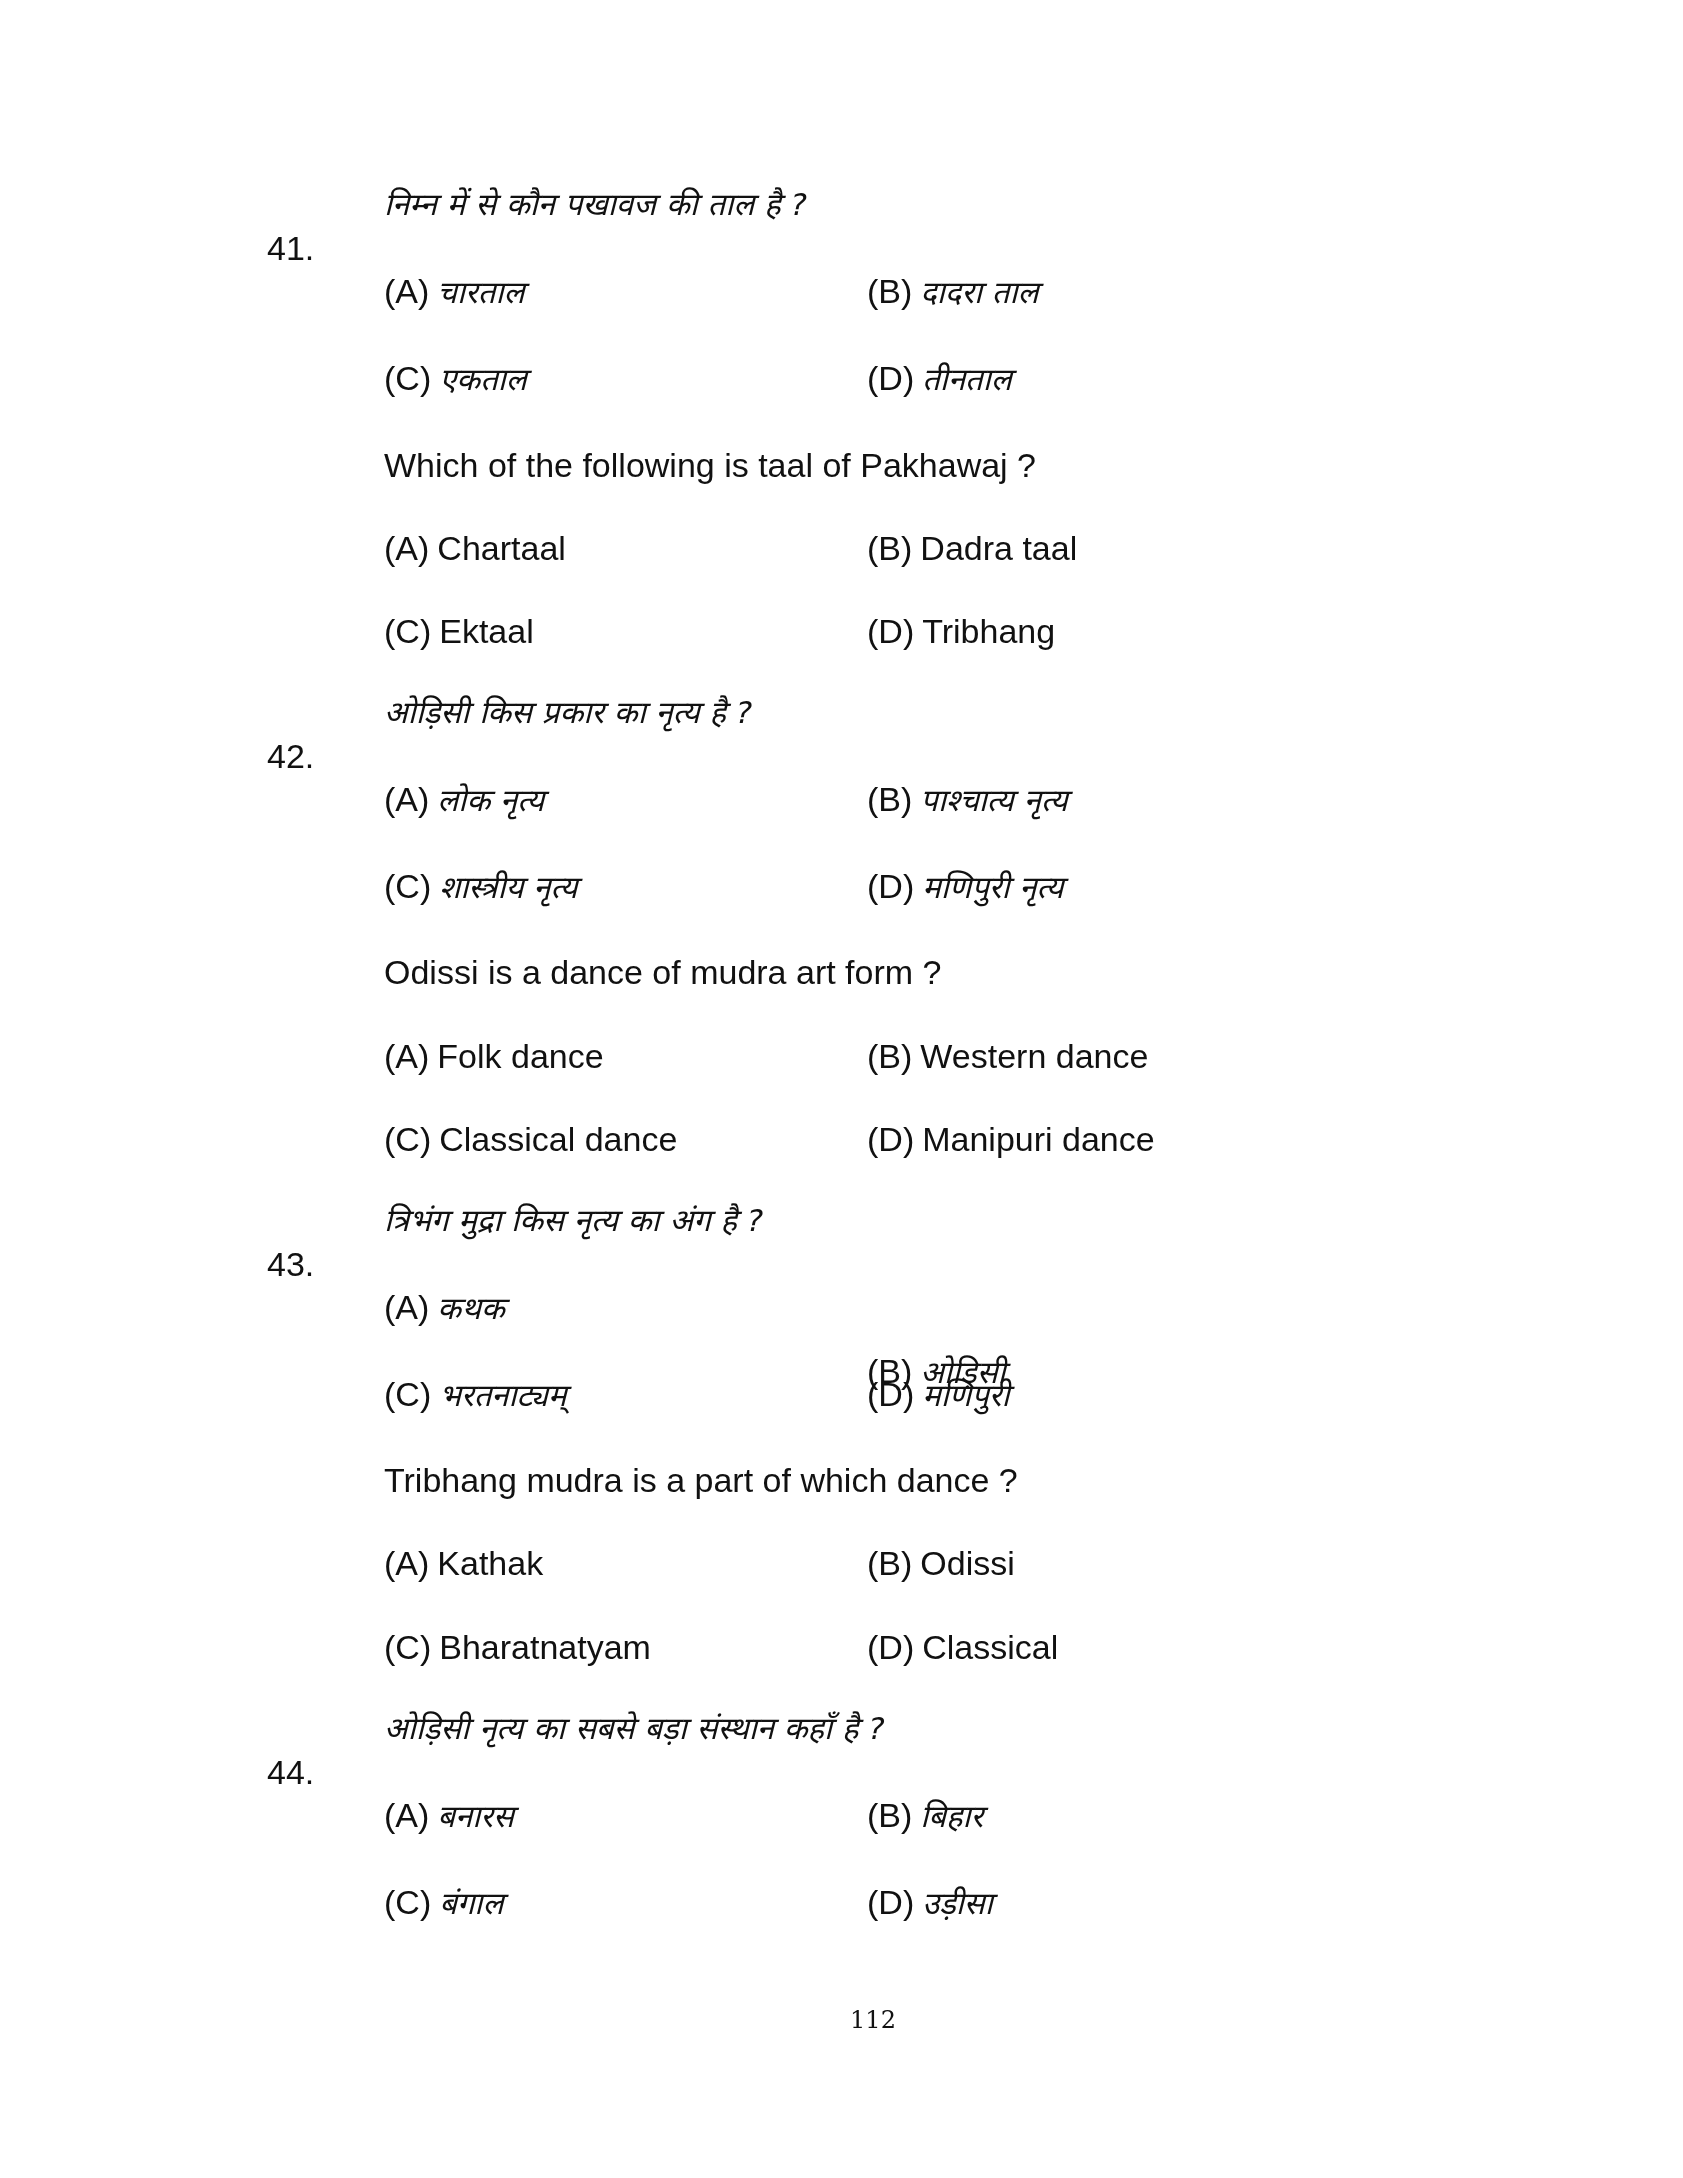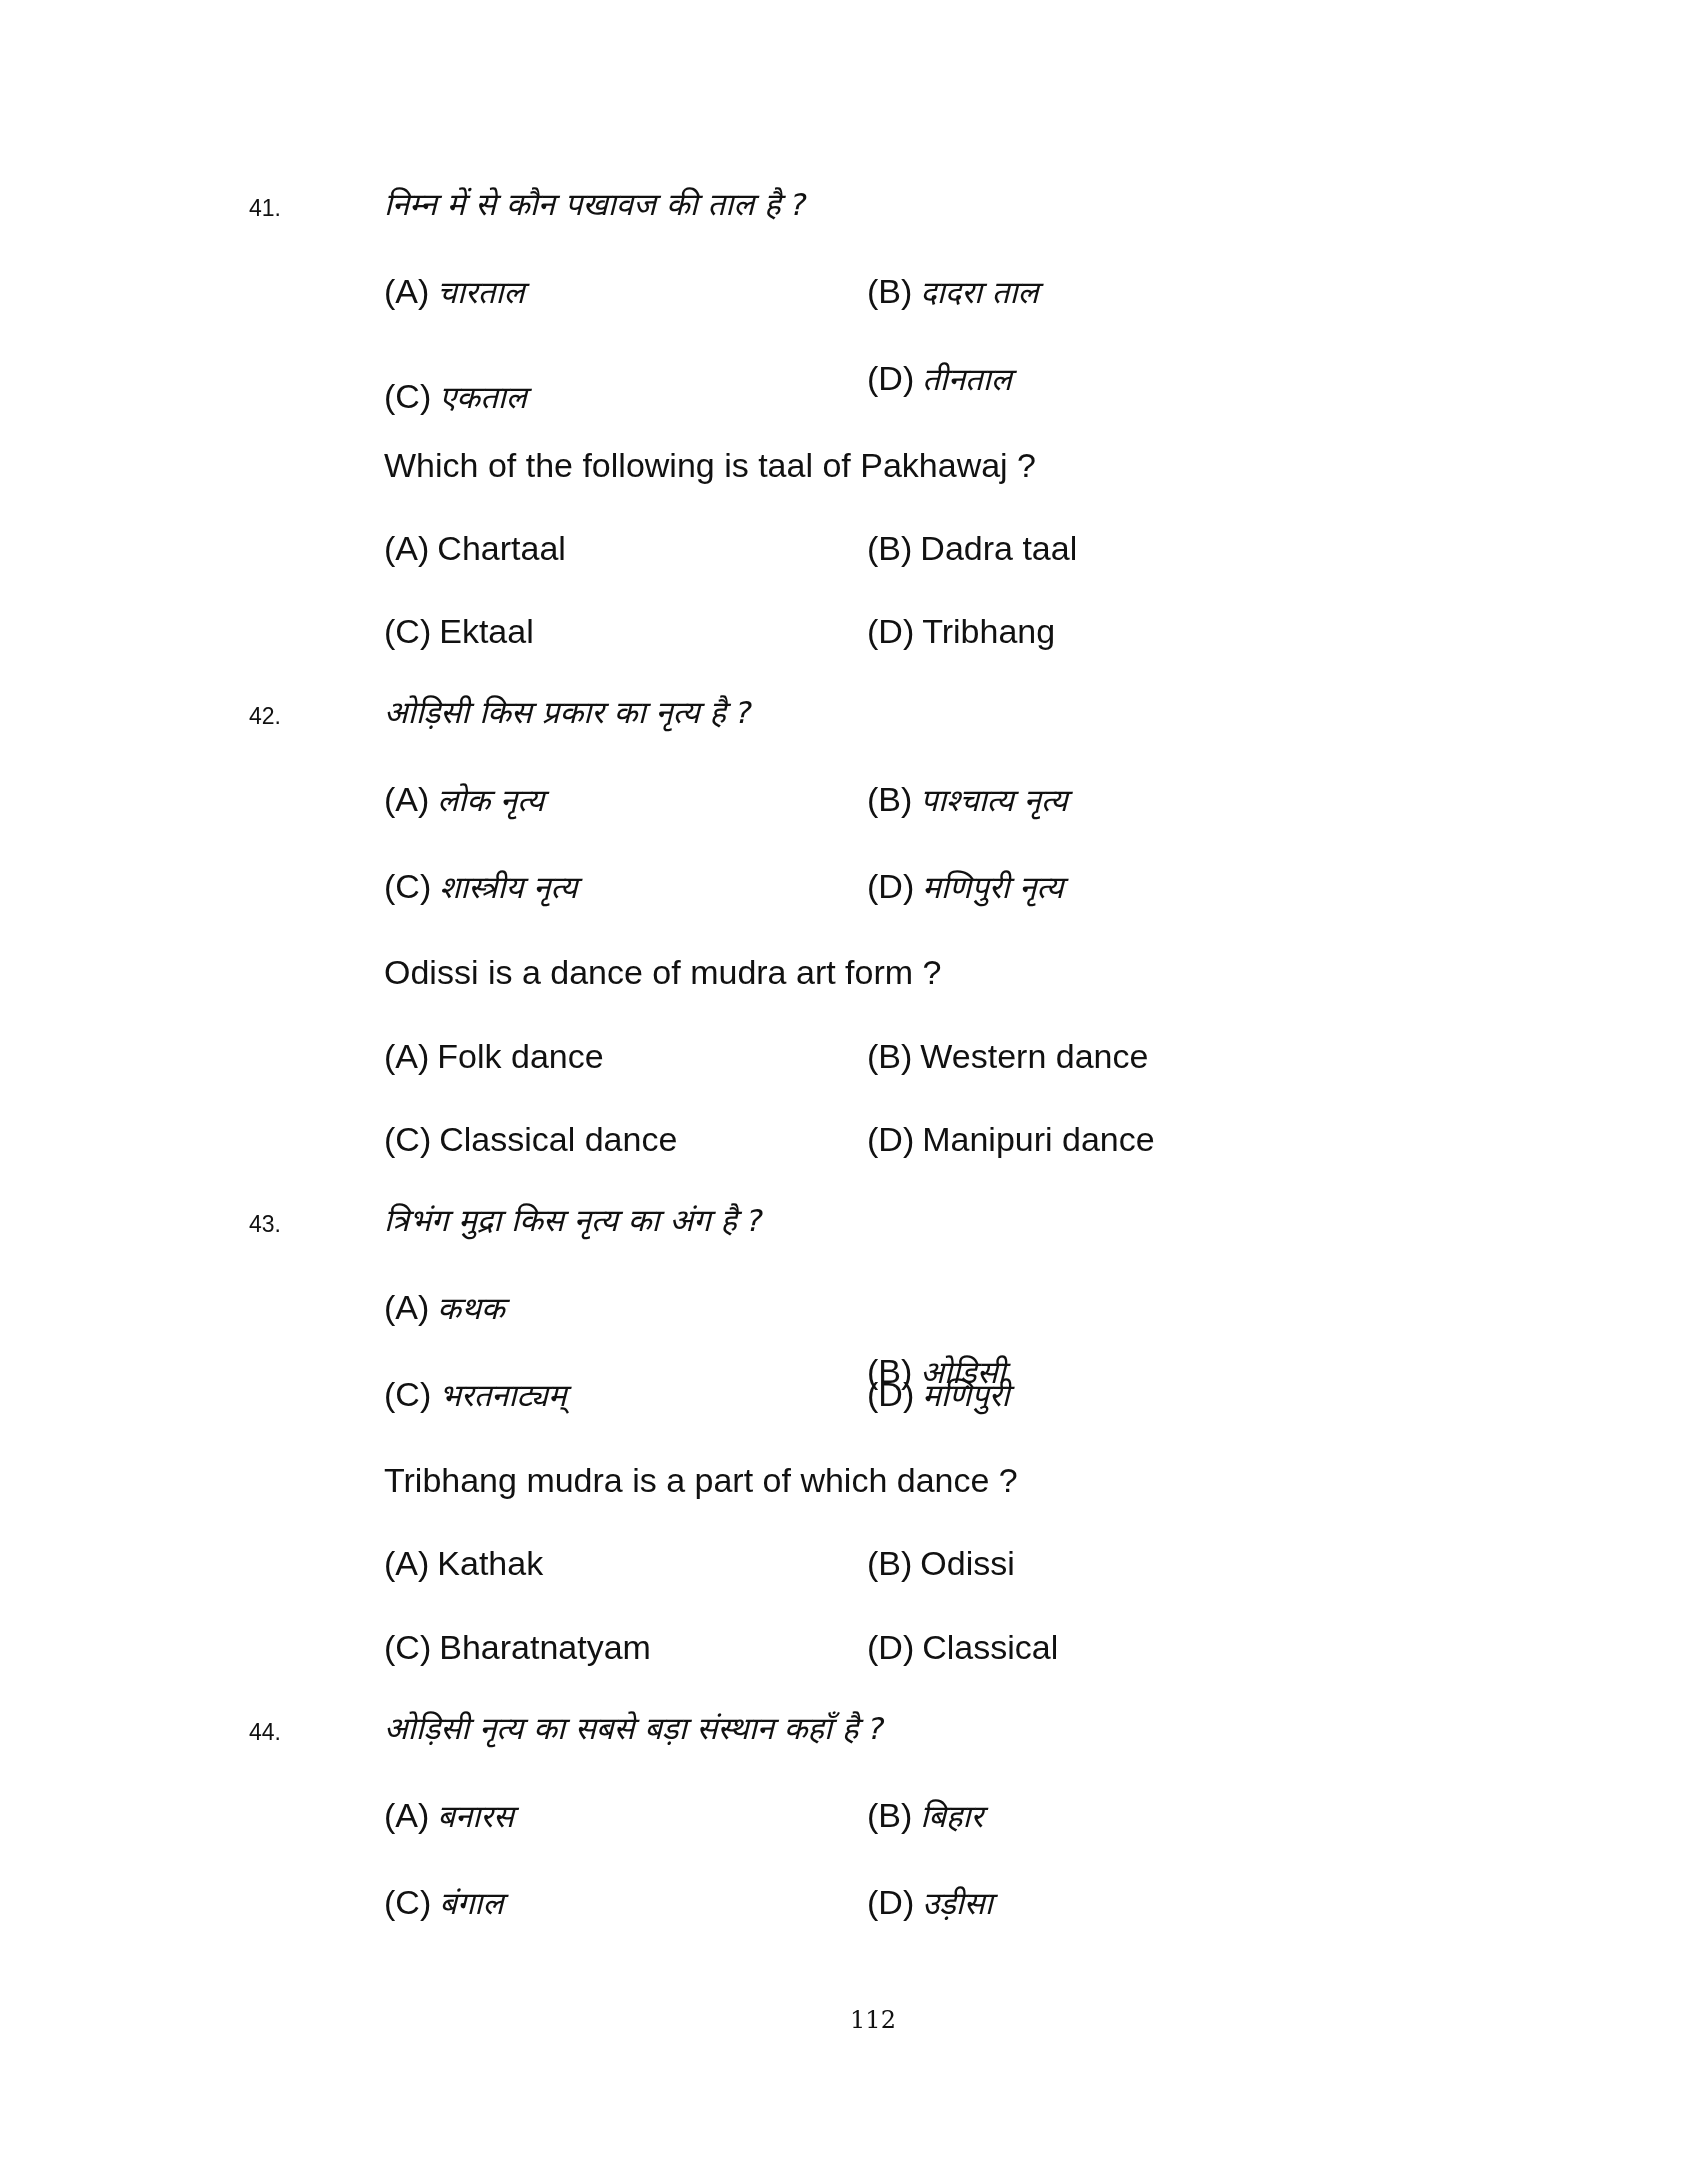--- a/index.html
+++ b/index.html
@@ -1,36 +1,36 @@
 <!DOCTYPE html>
 <html><head>
 <meta charset="utf-8">
 <style>
   html, body { margin: 0; padding: 0; background: #ffffff; }
   body { width: 1683px; height: 2178px; position: relative; overflow: hidden;
          font-family: "Liberation Sans", "DejaVu Sans", sans-serif; color: #111; }
   .line { position: absolute; font-size: 34px; line-height: 40px; white-space: nowrap; }
-  .qnum { position: absolute; left: 249px; font-size: 23px; line-height: 40px; }
+  .qnum { position: absolute; left: 267px; font-size: 34px; line-height: 40px; margin-top: 40px; }
   .colA { left: 384px; }
   .colB { left: 867px; }
   .hi { font-family: "DejaVu Sans", sans-serif; font-size: 31px; font-style: italic; }
   .opt-label { margin-right: 8px; font-family: "Liberation Sans", sans-serif; font-size: 34px; }
   .pageno { position: absolute; left: 0; width: 1746px; text-align: center; top: 2006px;
             font-family: "DejaVu Serif", serif; font-size: 24px; }
 </style>
 </head>
 <body>
 
 <div>
   <span class="qnum" style="top:188px">41.</span>
   <span class="line colA hi" style="top:184px">निम्न में से कौन पखावज की ताल है ?</span>
 
   <div class="line colA" style="top:271px"><span class="opt-label">(A)</span><span class="hi">चारताल</span></div>
   <div class="line colB" style="top:271px"><span class="opt-label">(B)</span><span class="hi">दादरा ताल</span></div>
-  <div class="line colA" style="top:376px"><span class="opt-label">(C)</span><span class="hi">एकताल</span></div>
+  <div class="line colA" style="top:358px"><span class="opt-label">(C)</span><span class="hi">एकताल</span></div>
   <div class="line colB" style="top:358px"><span class="opt-label">(D)</span><span class="hi">तीनताल</span></div>
 
   <span class="line colA" style="top:445px">Which of the following is taal of Pakhawaj ?</span>
   <div class="line colA" style="top:528px"><span class="opt-label">(A)</span><span>Chartaal</span></div>
   <div class="line colB" style="top:528px"><span class="opt-label">(B)</span><span>Dadra taal</span></div>
   <div class="line colA" style="top:611px"><span class="opt-label">(C)</span><span>Ektaal</span></div>
   <div class="line colB" style="top:611px"><span class="opt-label">(D)</span><span>Tribhang</span></div>
 </div>
 
 <div>

